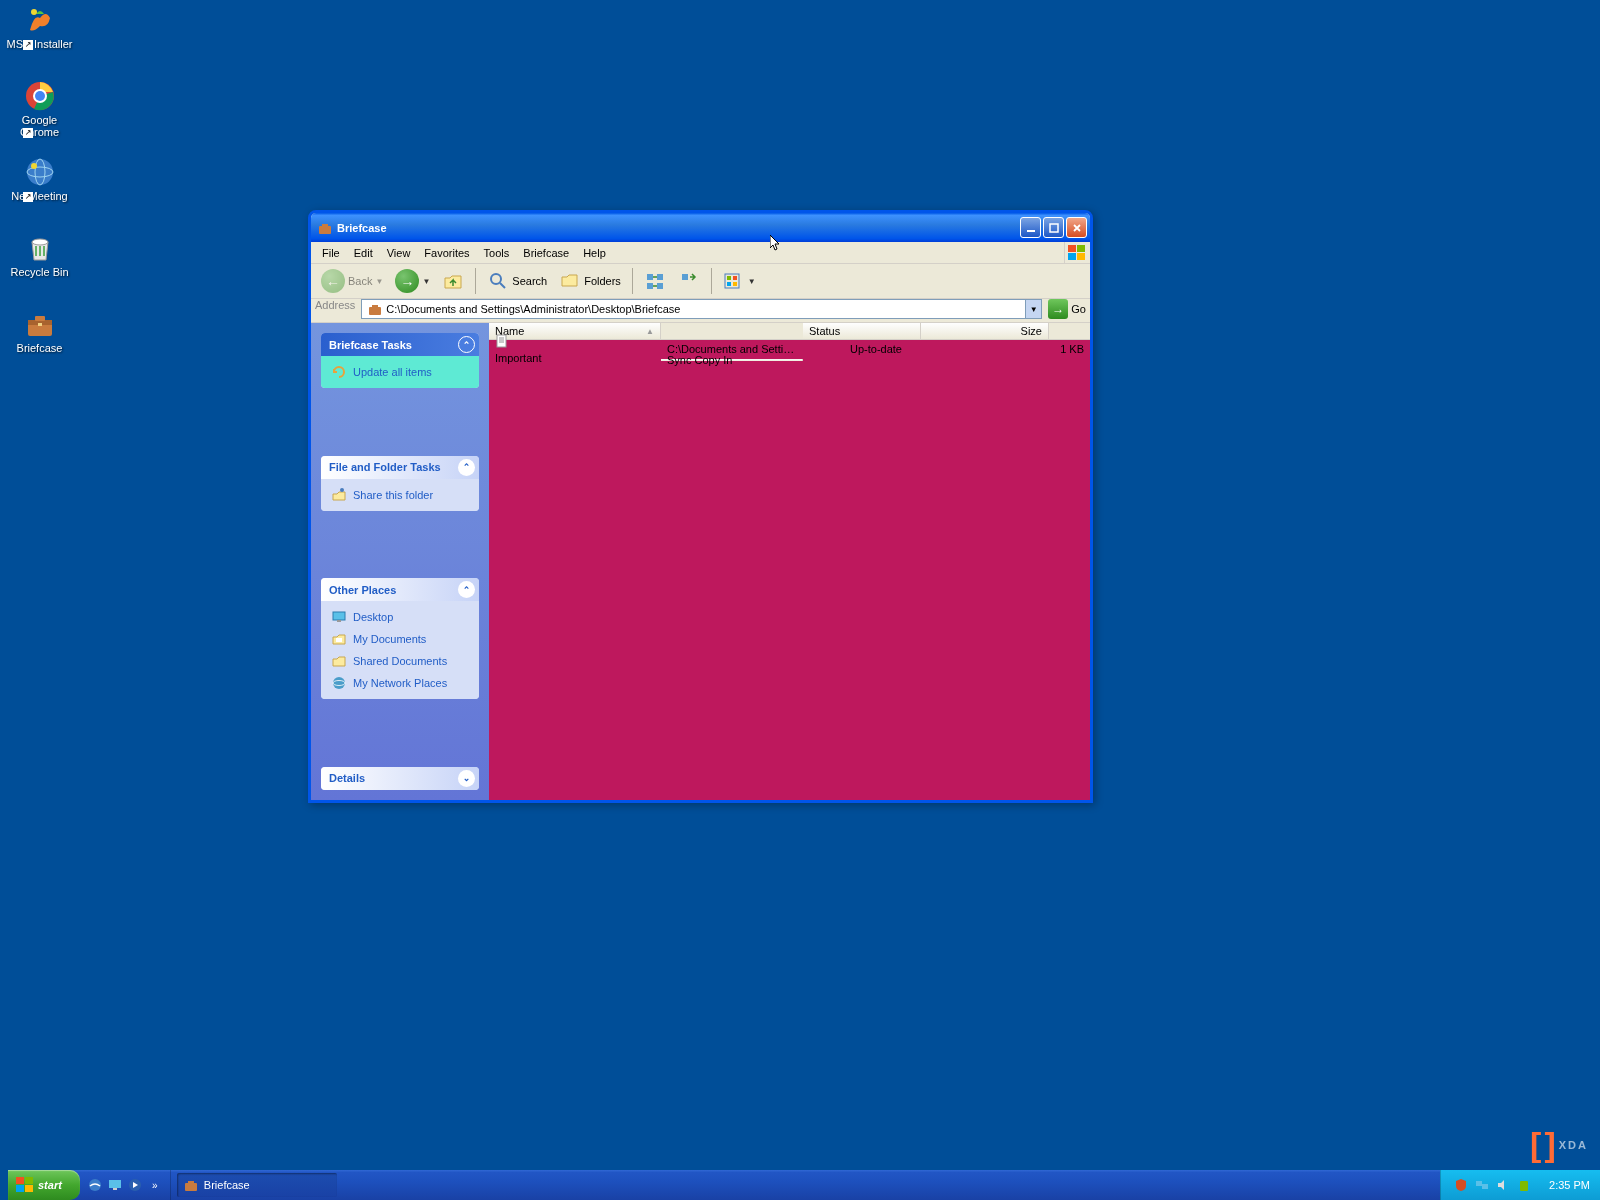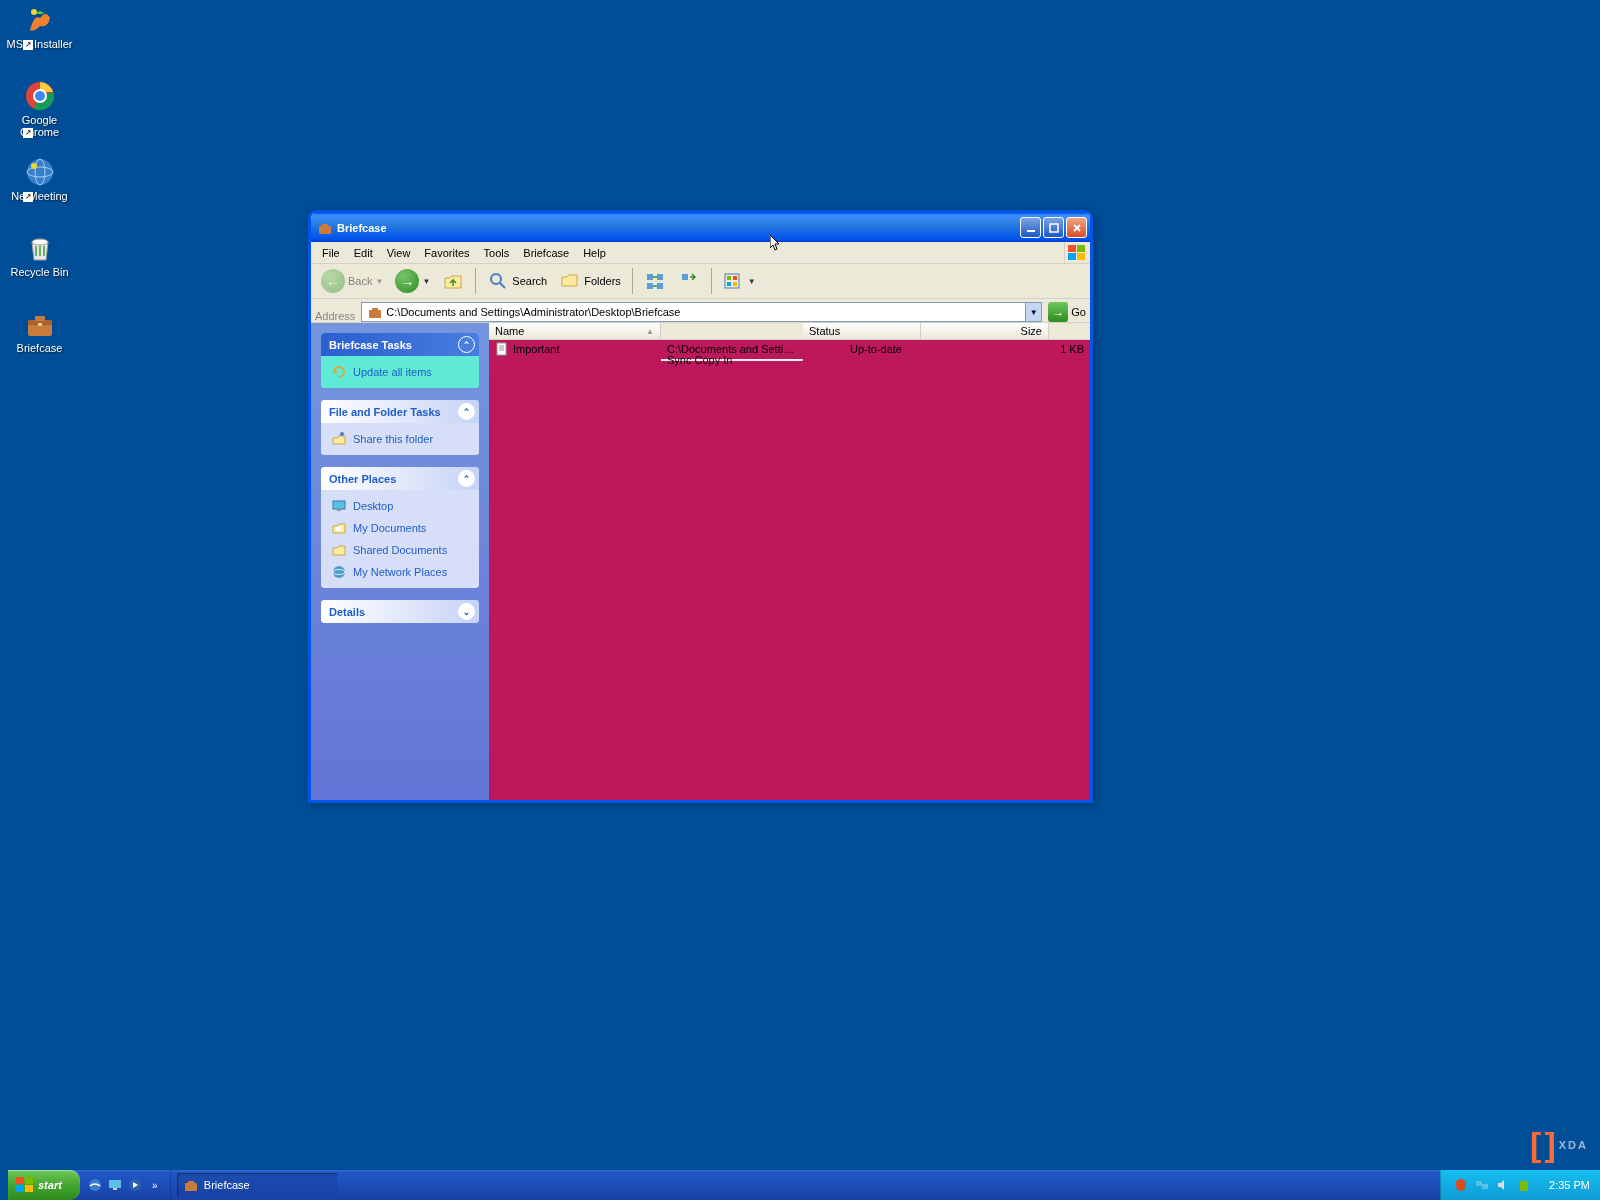--- a/index.html
+++ b/index.html
@@ -32,30 +32,30 @@
 .tbutton { display:flex; align-items:center; gap:3px; padding:2px 4px; cursor:default; border-radius:3px; }
 .tbutton.disabled { opacity:0.45; }
 .tbutton .circ { width:24px; height:24px; border-radius:50%; display:flex; align-items:center; justify-content:center; font-size:14px; font-weight:bold; color:white; }
 .tbutton .circ.back { background:radial-gradient(circle at 35% 30%,#79c46f,#2e8b1f); }
 .tbutton .circ.fwd { background:radial-gradient(circle at 35% 30%,#79c46f,#2e8b1f); }
 .dropdown-arrow { font-size:8px; color:#333; }
 .vdiv { width:1px; height:26px; background:#aca899; margin:0 3px; }
 .tico { width:22px; height:22px; display:flex; align-items:center; justify-content:center; }
 
 
-.addrbar { height:24px; background:#ece9d8; border-bottom:1px solid #d4d0c8; display:flex; align-items:flex-end; padding:0 4px; gap:6px; }
+.addrbar { height:24px; background:#ece9d8; border-bottom:1px solid #d4d0c8; display:flex; align-items:flex-start; padding:0 4px; gap:6px; }
 .addrbar .lbl { color:#888; }
 .addrbar .field { flex:1; height:20px; background:white; border:1px solid #7f9db9; display:flex; align-items:center; padding:0 5px; position:relative; }
 .addrbar .field .drop { position:absolute; right:0; top:0; bottom:0; width:16px; background:#c5d6f2; display:flex; align-items:center; justify-content:center; font-size:8px; border-left:1px solid #7f9db9; }
 .gobtn { display:flex; align-items:center; gap:3px; }
 .gobtn .ico { width:20px; height:20px; background:linear-gradient(#6fc75c,#2e8b1f); border-radius:3px; display:flex; align-items:center; justify-content:center; color:white; font-size:12px; font-weight:bold; }
 
 
 .wbody { display:flex; height:calc(100% - 29px - 22px - 35px - 24px); }
-.sidebar { width:200px; background:linear-gradient(#7495de,#6375d6); padding:10px; display:flex; flex-direction:column; gap:12px; overflow:hidden; }
+.sidebar { width:200px; background:linear-gradient(#7495de,#6375d6); padding:10px; display:flex; flex-direction:column; gap:12px; overflow:hidden;justify-content:space-between; }
 .panel { background:#d6dff7; border-radius:4px; overflow:hidden; }
 .panel .phead { background:linear-gradient(90deg,#fff,#c6d3f7); height:23px; display:flex; align-items:center; padding:0 8px; color:#215dc6; font-weight:bold; position:relative; }
 .panel.dark .phead { background:linear-gradient(90deg,#2a5fce,#4a7de0); color:white; }
 .panel .chev { position:absolute; right:4px; top:3px; width:17px; height:17px; border-radius:50%; background:#fff; display:flex; align-items:center; justify-content:center; font-size:9px; color:#215dc6; }
 .panel.dark .chev { background:#4a7de0; color:white; border:1px solid #fff; }
 .panel .pbody { padding:8px 10px; display:flex; flex-direction:column; gap:6px; background:#d6dff7; }
 .panel .pbody a { color:#215dc6; text-decoration:none; display:flex; align-items:center; gap:6px; cursor:default; }
 .panel .pbody .pic { width:16px; height:16px; display:flex; align-items:center; justify-content:center; }
 .panel.dark .pbody { background:#5eead4; }
 
@@ -63,21 +63,21 @@
 .filelist { flex:1; background:#be185d; display:flex; flex-direction:column; }
 .cols { height:17px; display:flex; background:#ece9d8; border-bottom:1px solid #d4d0c8; }
 .col { padding:1px 6px; border-right:1px solid #d4d0c8; display:flex; align-items:center; gap:3px; cursor:default; background:linear-gradient(#fefefe,#ece9d8); }
 .col.name { width:172px; justify-content:space-between; }
 .col.sync { width:142px;margin-top:36px; }
 .col.status { width:118px;text-align:center; }
 .col.size { width:128px; justify-content:flex-end; }
 .rows { flex:1; }
 .row { display:flex; height:17px; align-items:center; }
 .cell { padding:0 6px; overflow:hidden; white-space:nowrap; text-overflow:ellipsis; }
-.cell.name { width:172px; display:flex; align-items:center; gap:4px; }
+.cell.name { width:172px; display:flex; align-items:flex-start; gap:4px;flex-direction:column; }
 .cell.sync { width:142px; }
 .cell.status { width:118px;margin-left:41px; }
 .cell.size { width:128px; text-align:right; }
 
 
 .taskbar { position:absolute; bottom:0; left:8px; right:0; height:30px; background:linear-gradient(#3168d5,#2156c5 8%,#1d50bd 40%,#1941a5); display:flex; align-items:center; }
 .start { height:30px; padding:0 18px 0 8px; background:linear-gradient(#6fc75c 0%,#43a72e 50%,#2e8b1f 100%); border-radius:0 10px 10px 0; display:flex; align-items:center; gap:4px; color:white; font-weight:bold; font-style:italic; font-size:17px; cursor:default; box-shadow:inset 0 1px 1px rgba(255,255,255,0.4); }
 .ql { display:flex; align-items:center; gap:2px; padding:0 6px; border-right:1px solid rgba(0,0,0,0.2); height:100%; }
 .ql .qic { width:18px; height:18px; display:flex; align-items:center; justify-content:center; cursor:default; }
 .taskitem { height:24px; width:160px; margin-left:6px; background:linear-gradient(#5a8ae8,#3a6acb); border-radius:2px; display:flex; align-items:center; gap:5px; padding:0 6px; color:white; cursor:default; box-shadow:inset 0 1px 0 rgba(255,255,255,0.2); }

